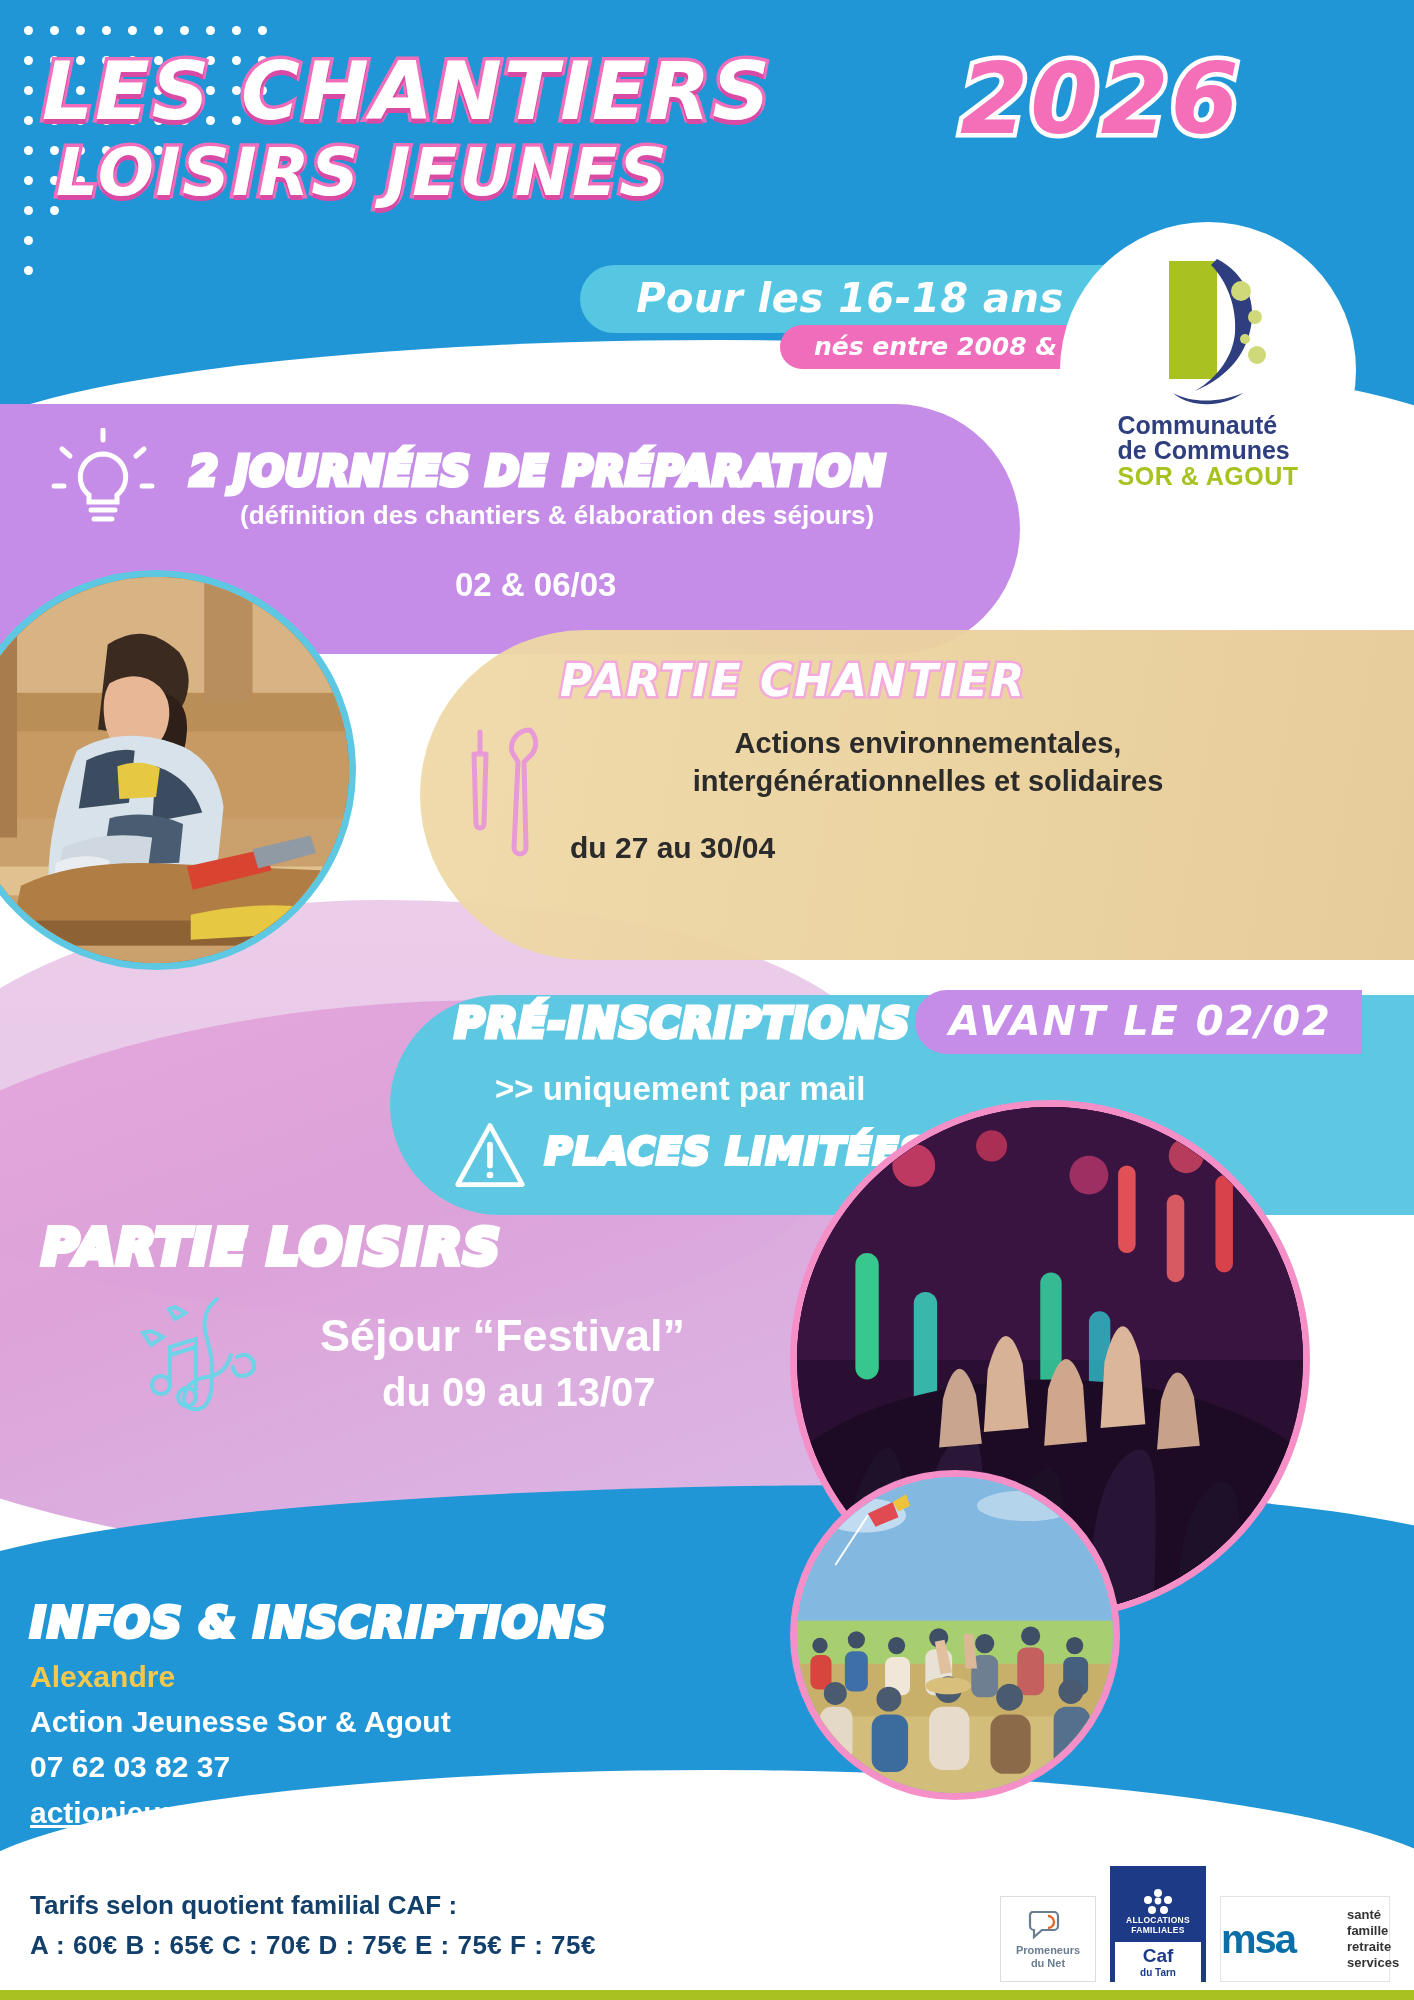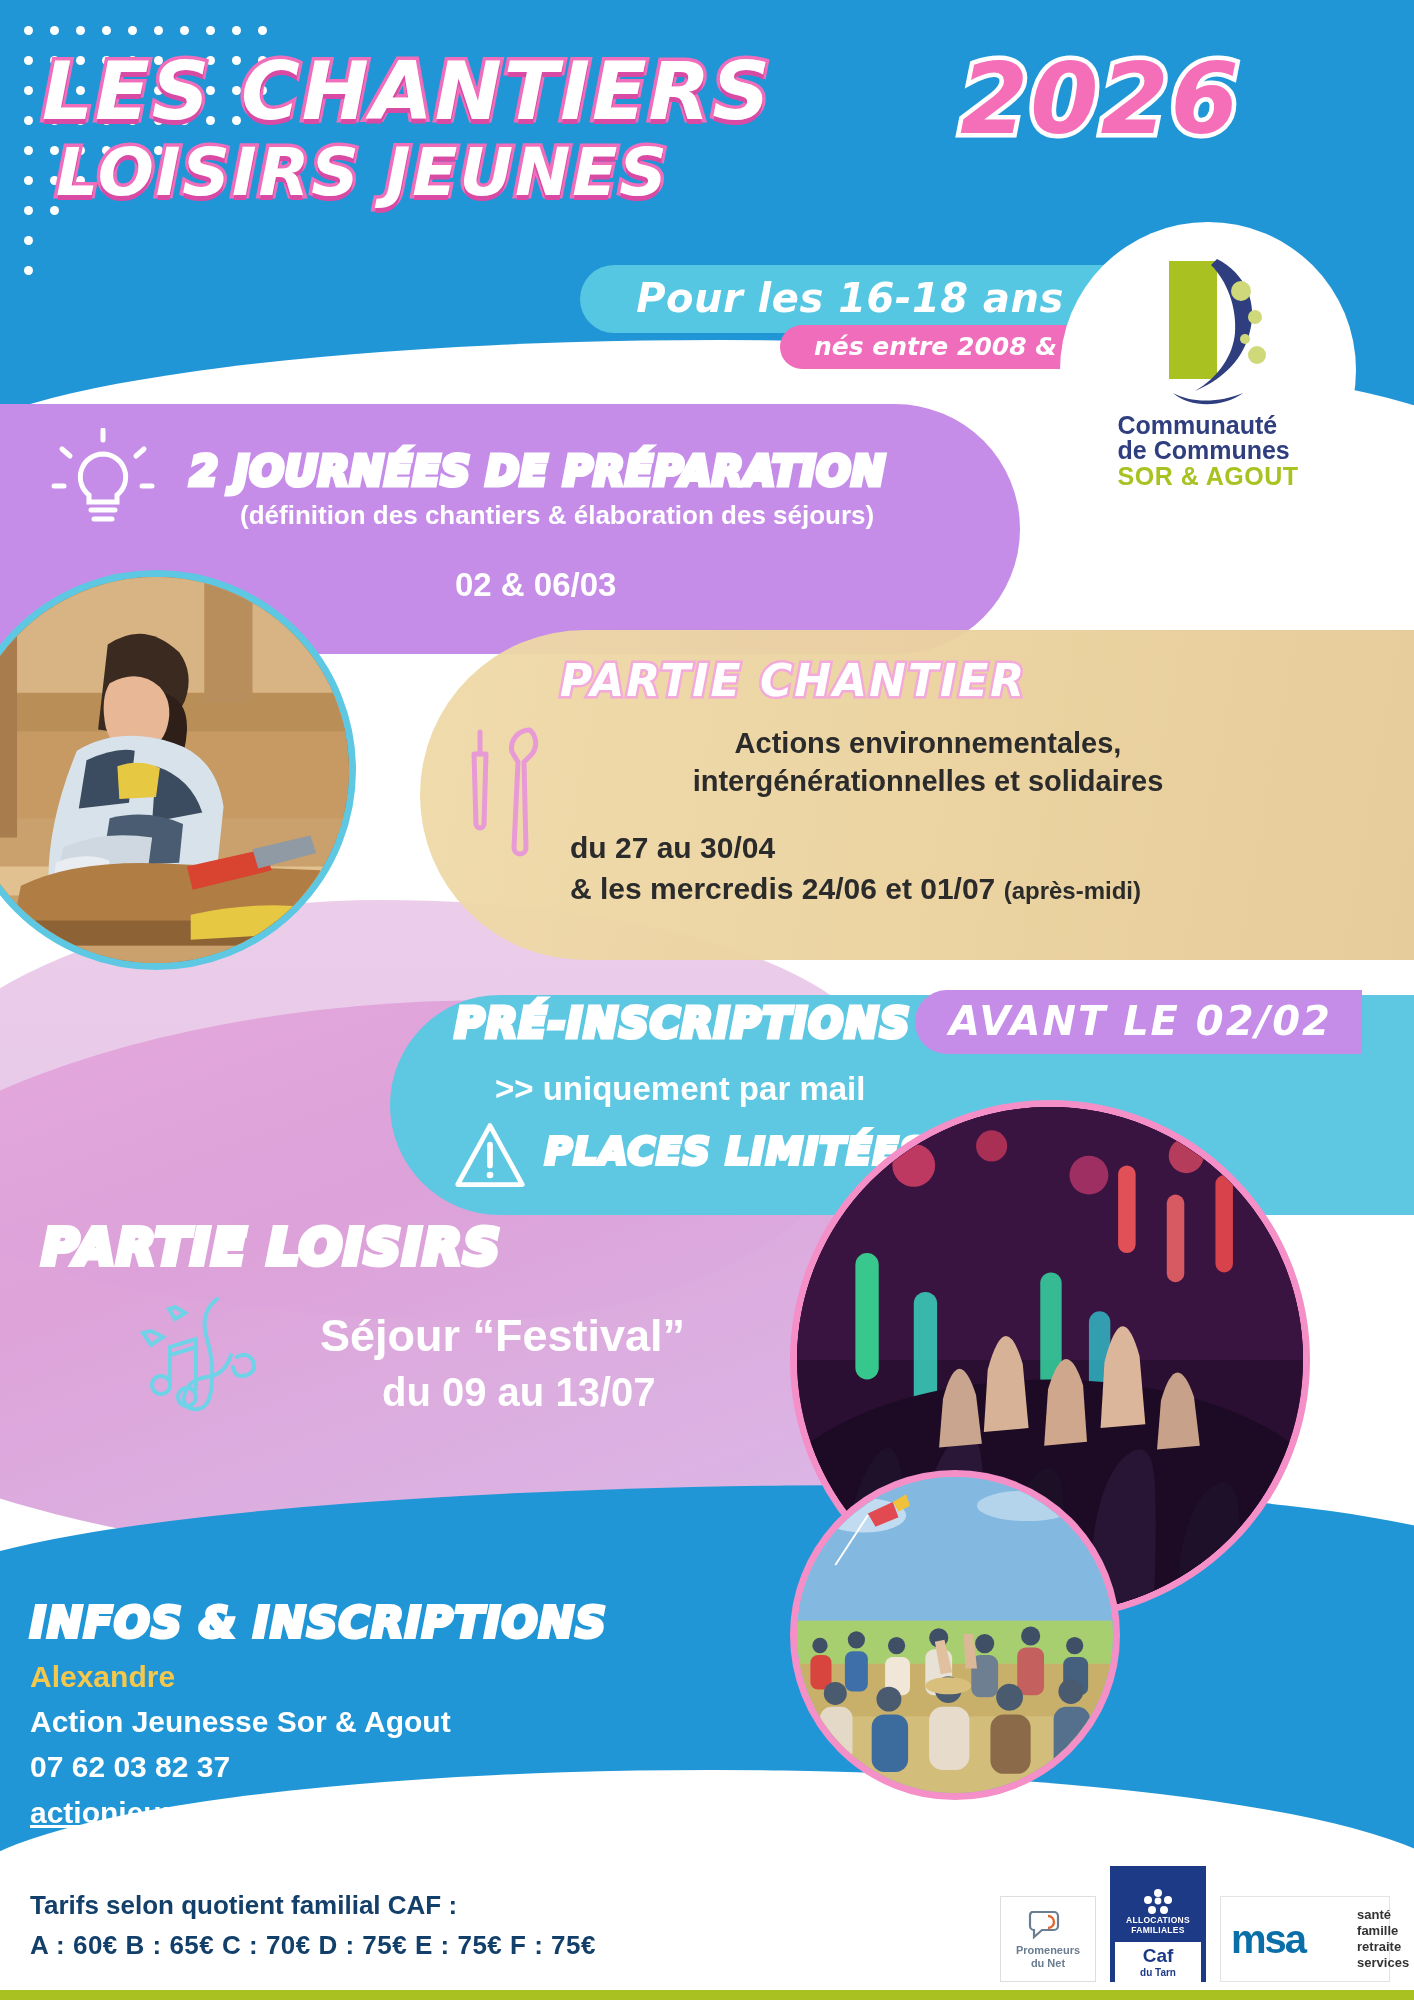--- a/index.html
+++ b/index.html
@@ -318,21 +318,21 @@
   .p-caf {
     width: 96px; height: 116px; background: #1d3a87; color: #ffffff;
     flex-direction: column; justify-content: flex-end; padding-top: 6px;
   }
   .p-caf .af { font-size: 8.5px; font-weight: 700; letter-spacing: .3px; text-align:center; line-height: 1.15; }
   .p-caf .box { background: #ffffff; color: #1d3a87; width: 86px; margin-top: 6px; padding: 3px 0 4px; text-align: center; }
   .p-caf .box .c { font-size: 19px; font-weight: 700; }
   .p-caf .box .t { font-size: 10px; font-weight: 700; }
   .p-msa {
     width: 170px; height: 86px; border: 1px solid #e3e3e3;
-    justify-content: flex-start; padding-left: 10px; gap: 26px;
+    justify-content: flex-start; padding-left: 0; gap: 26px;
   }
   .p-msa .msa-mark { font-size: 40px; font-weight: 700; color: #0a6ea8; letter-spacing: -2px; line-height: .9; }
   .p-msa .msa-words { font-size: 13px; color: #333333; font-weight: 700; line-height: 1.25; }
   .p-msa .msa-sep { width: 2px; height: 62px; background: #a9c221; }
 
   .photo-svg { width: 100%; height: 100%; display: block; }
 </style>
 </head>
 <body>
 
@@ -456,24 +456,20 @@
       <path d="M78 12 a18 18 0 0 0 -18 22 l6 10 -4 86 a6 6 0 0 0 12 0 l-2 -86 l8 -8 a18 18 0 0 0 -2 -24 z"></path>
     </g>
   </svg>
   <div class="chantier-title">PARTIE CHANTIER</div>
   <div class="chantier-sub">
     <div>Actions environnementales,</div>
     <div>intergénérationnelles et solidaires</div>
   </div>
   <div class="chantier-dates">
     <div>du 27 au 30/04</div>
-    <div>
-      <span>&amp; les mercredis 24/06 et 01/07</span>
-      <span class="small">(après-midi)</span>
-    </div>
   </div>
 
   <div class="photo-wood">
     <svg class="photo-svg" viewBox="0 0 400 400" preserveAspectRatio="xMidYMid slice">
       <rect width="400" height="400" fill="#c79a63"></rect>
       <rect x="0" y="0" width="400" height="150" fill="#d8b384"></rect>
       <rect x="0" y="120" width="400" height="40" fill="#b98e57"></rect>
       <rect x="0" y="250" width="400" height="150" fill="#caa06c"></rect>
       <rect x="0" y="300" width="400" height="30" fill="#e0c18f"></rect>
       <rect x="30" y="40" width="26" height="230" fill="#a87c4d"></rect>

